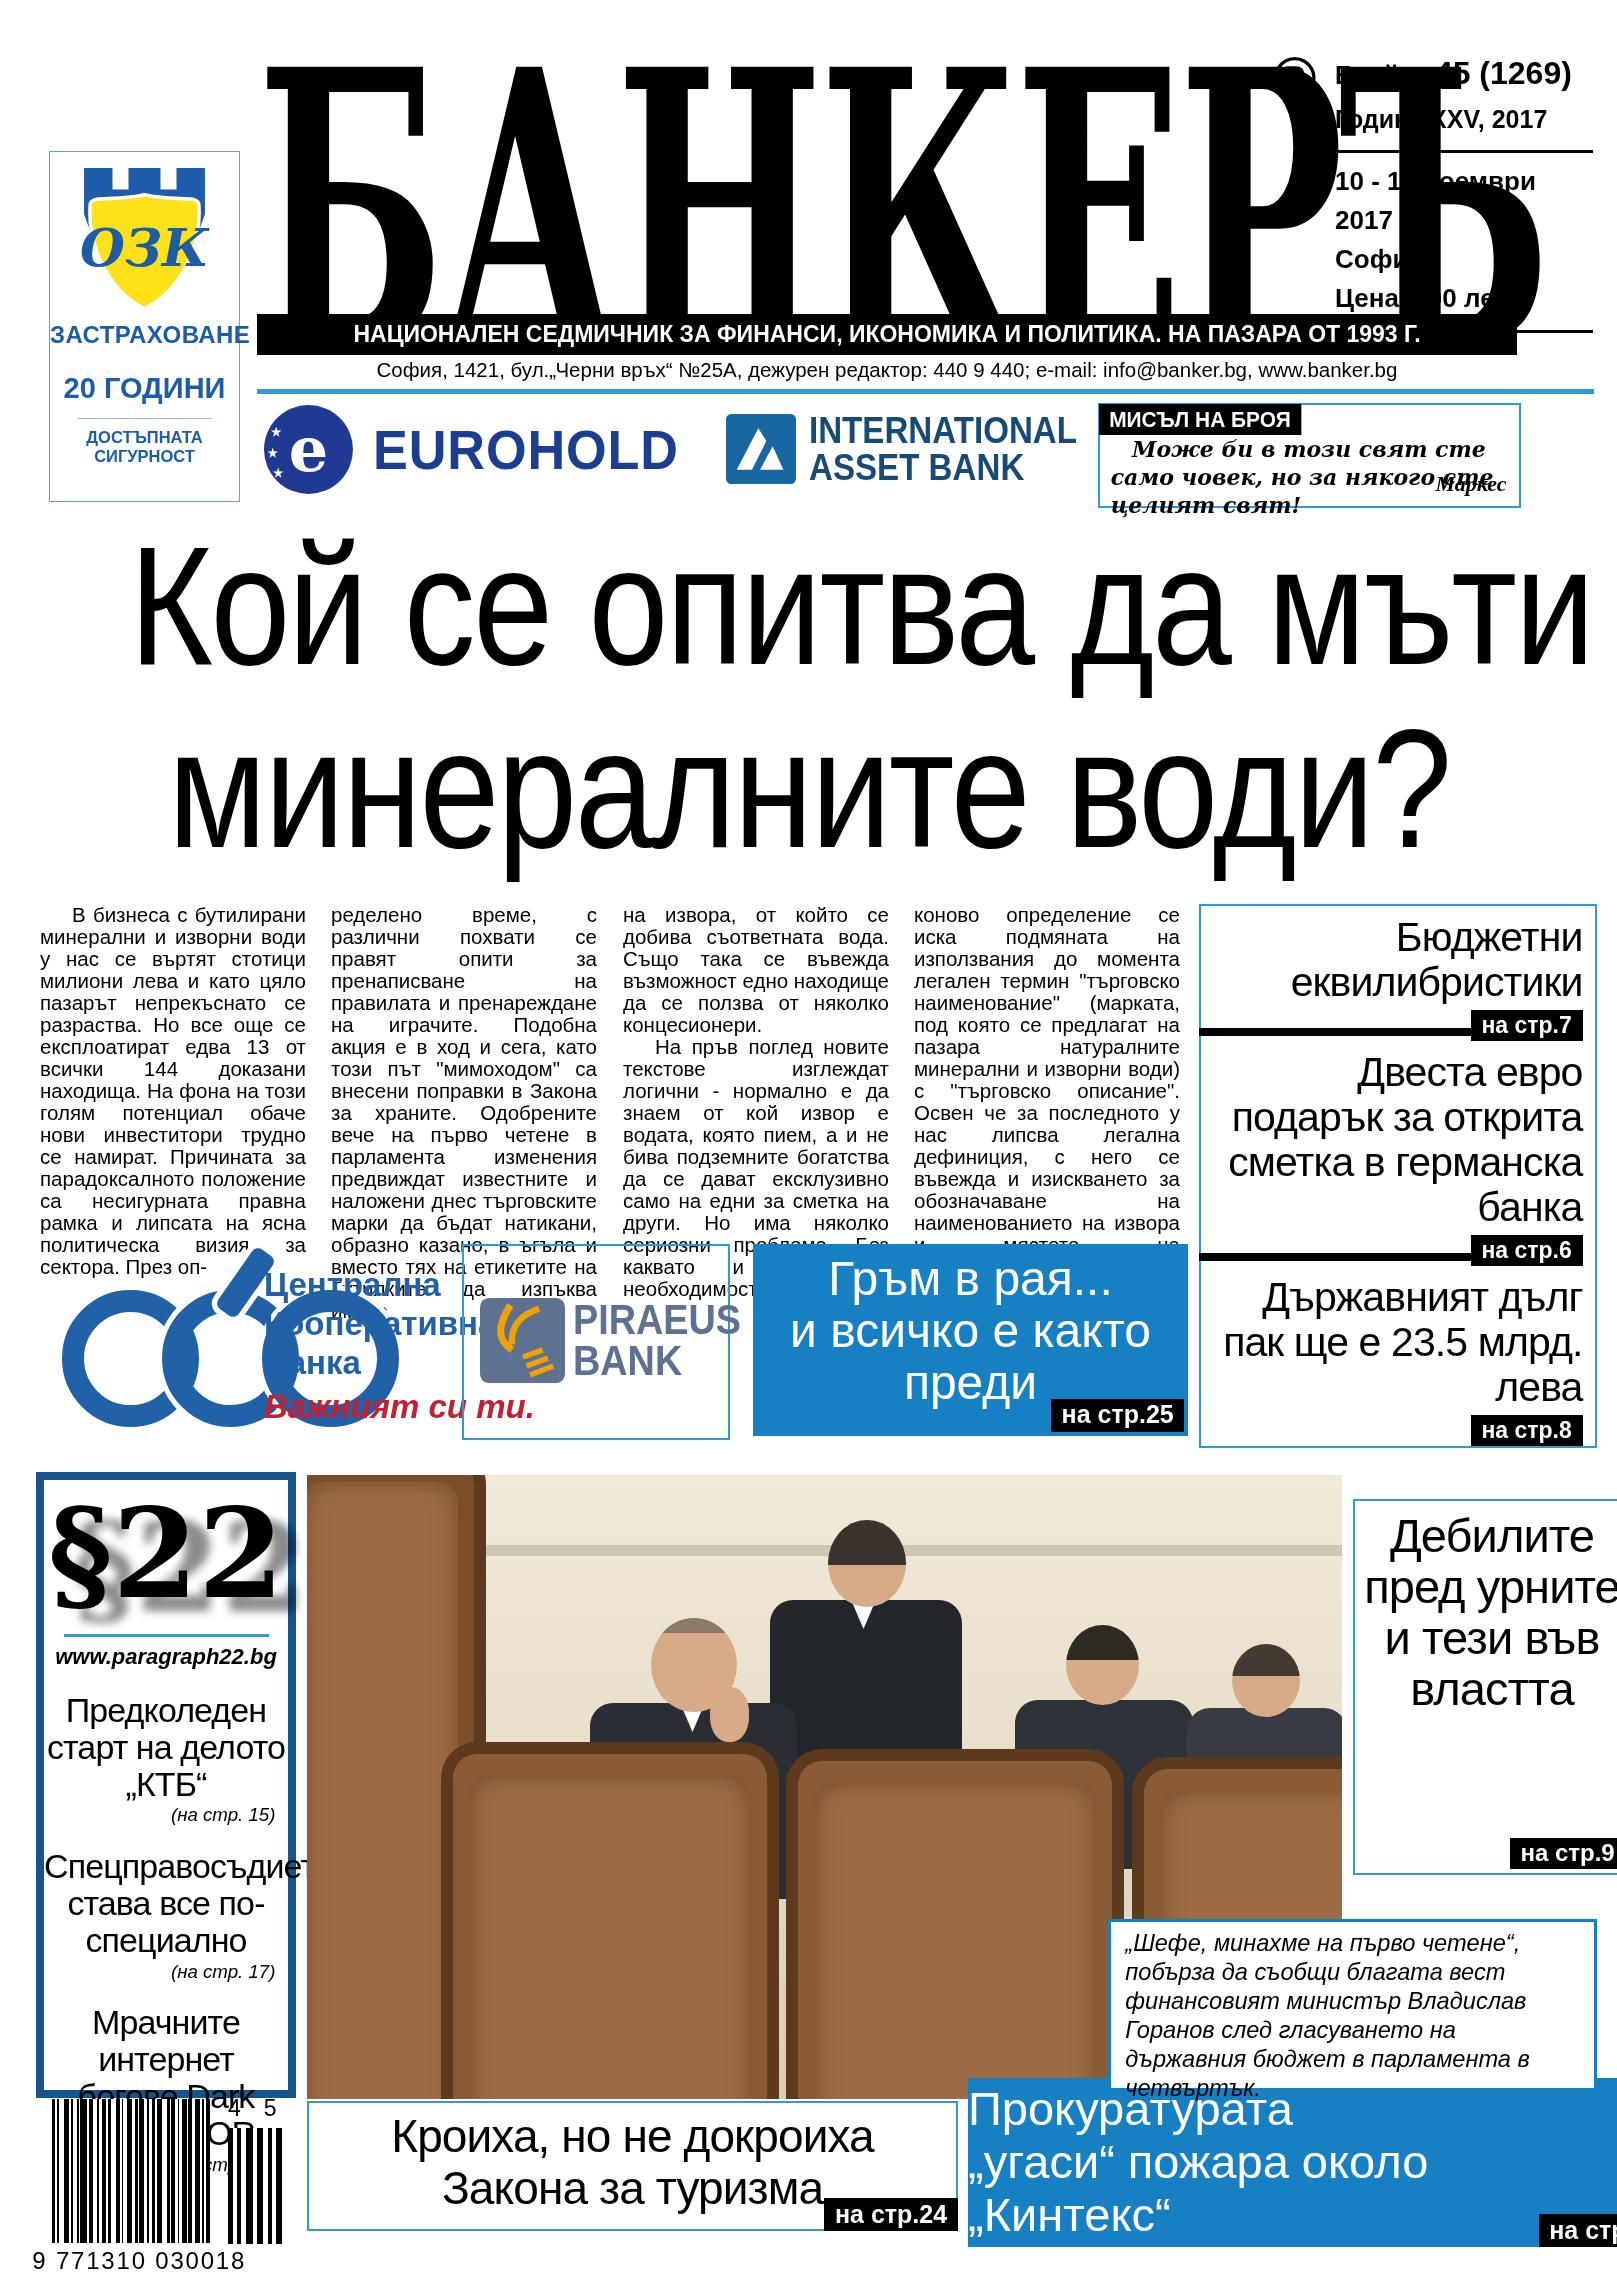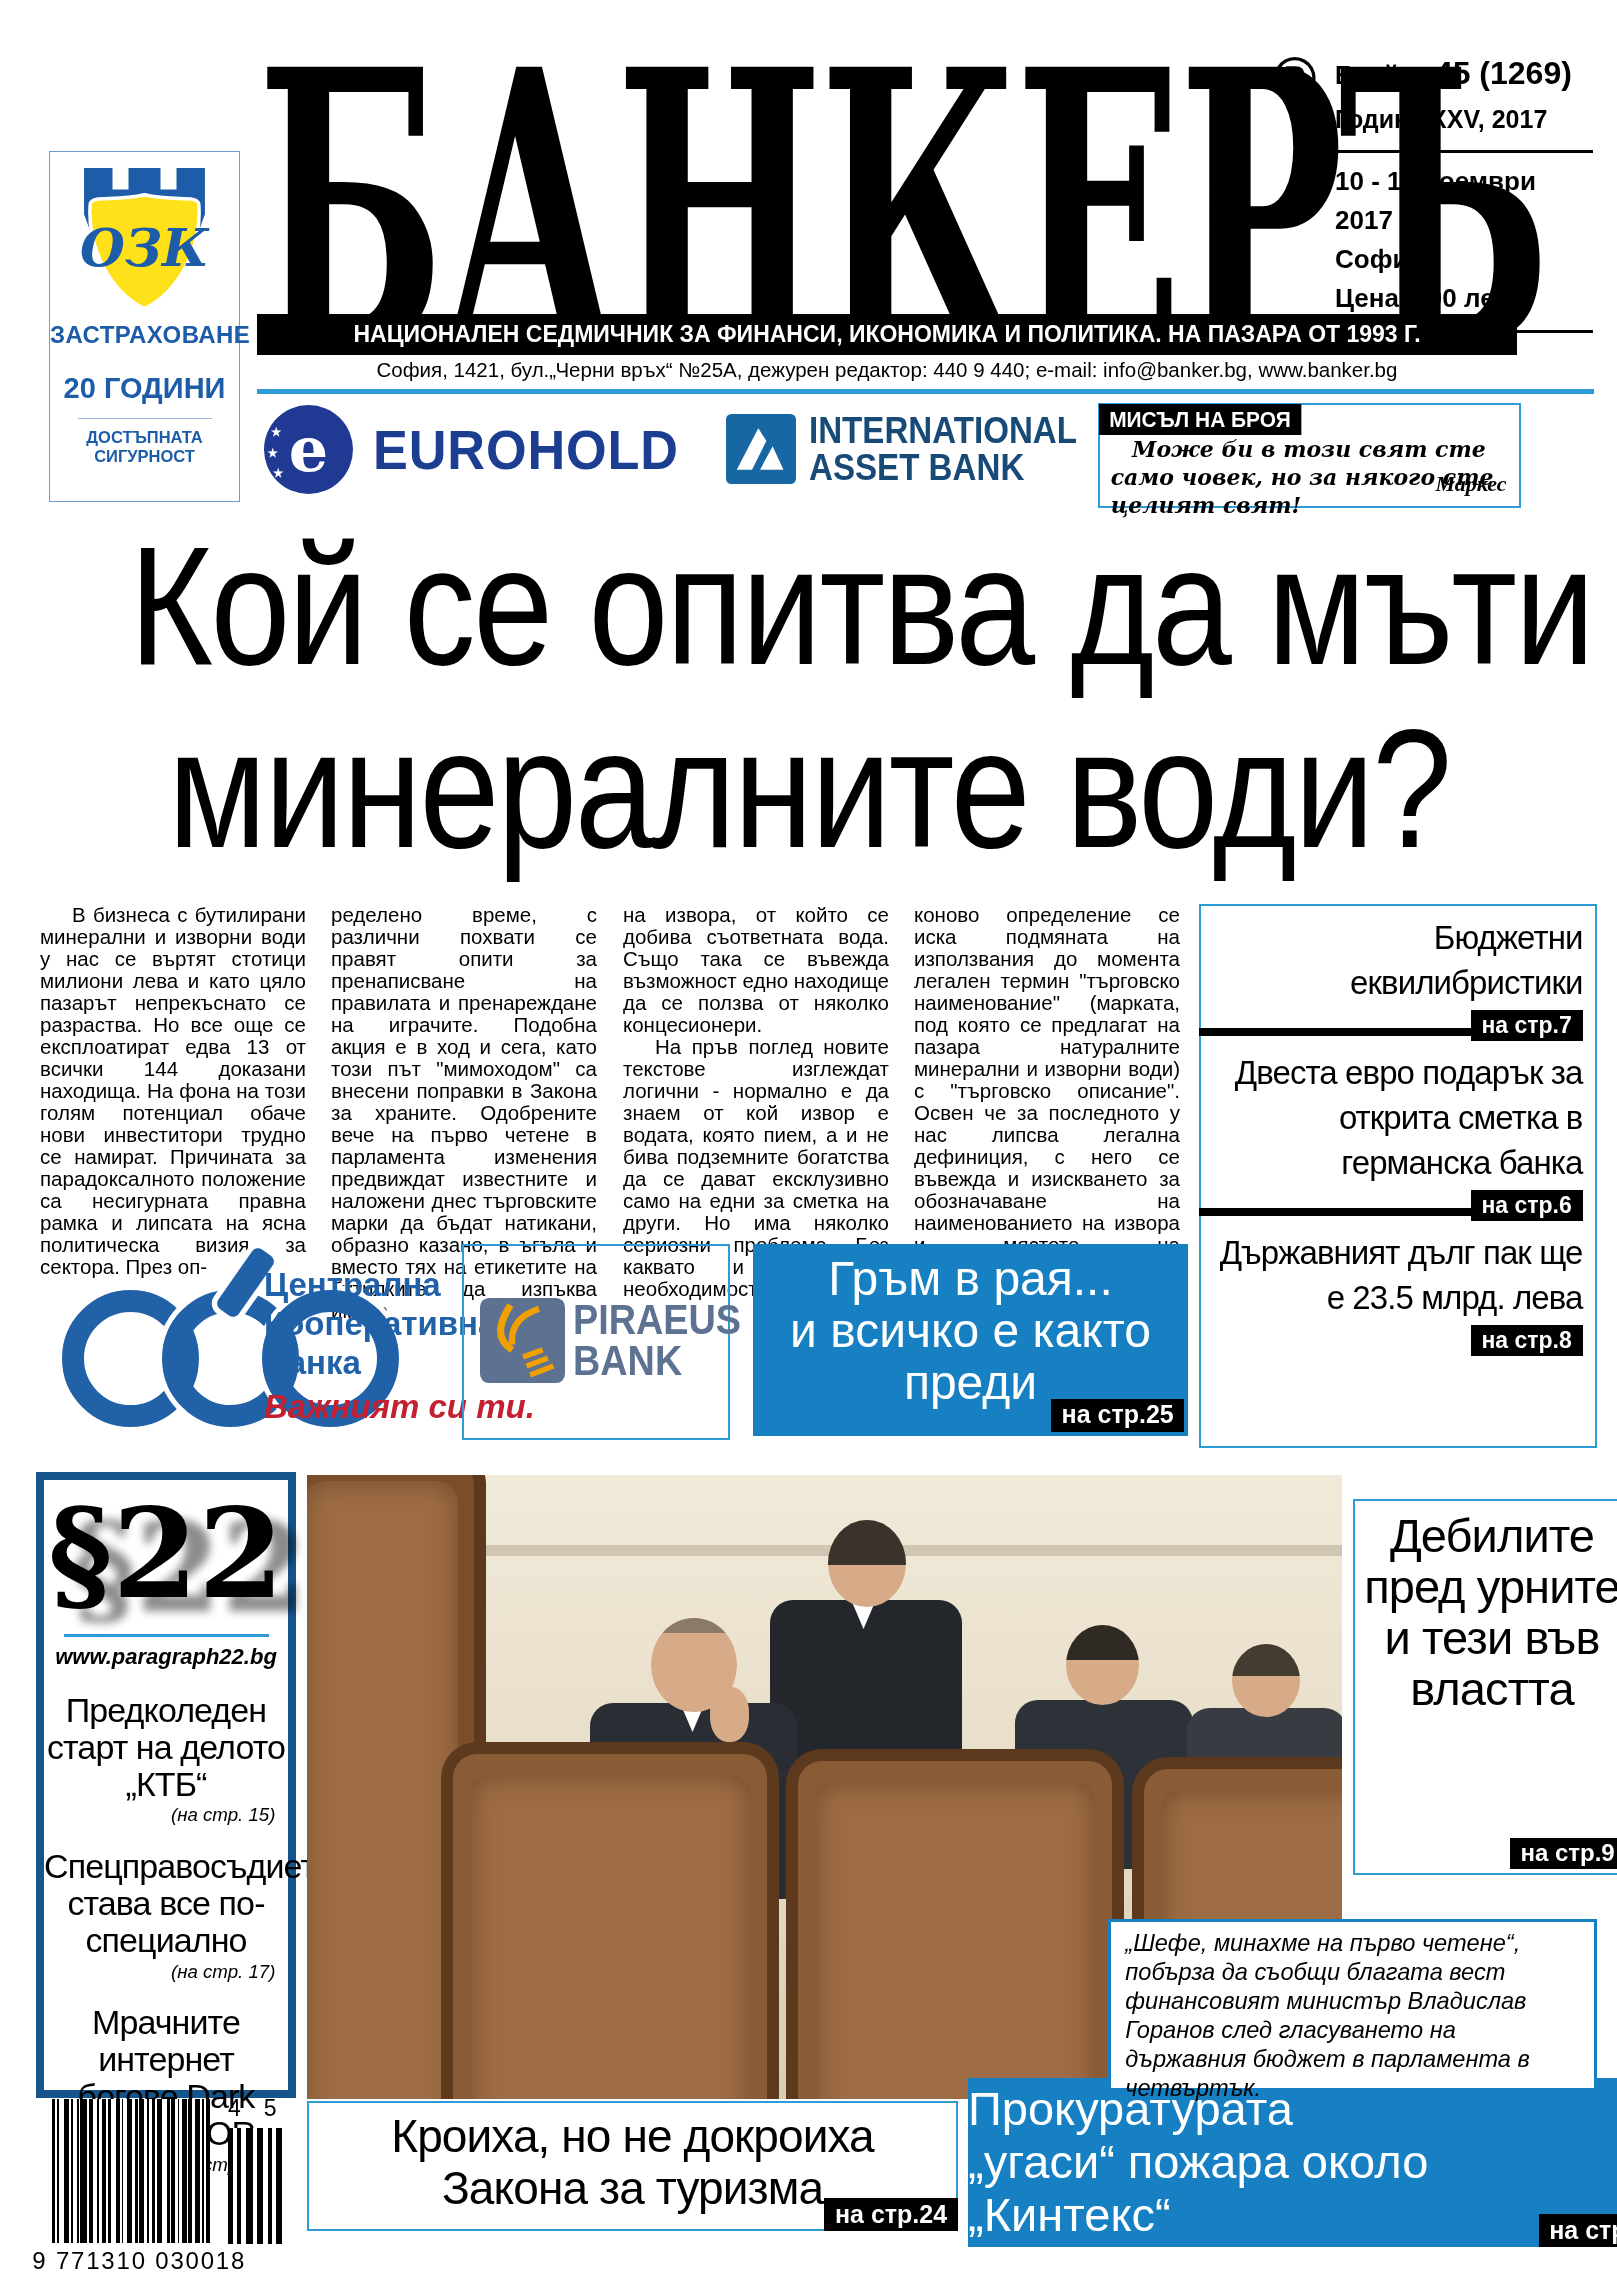--- a/index.html
+++ b/index.html
@@ -70,21 +70,21 @@
   .col p{margin:0;}
   .col p.ind{text-indent:32px;}
   #col1{left:40px;} #col2{left:331px;} #col3{left:623px;} #col4{left:914px;}
   .ptag{display:inline-block;background:#000;color:#fff;font-weight:bold;font-size:21.4px;
         padding:2.7px 10.7px;line-height:1.1;}
   #col4 .tagrow{text-align:right;margin-top:7.1px;}
 
   
   #sidebar{left:1199px;top:904px;width:398px;height:544px;border:2.7px solid #2e9bd6;
            padding:9px 12.5px;box-sizing:border-box;}
-  .sb-title{font-size:33px;line-height:45px;text-align:right;letter-spacing:-0.9px;}
+  .sb-title{font-size:41px;line-height:45px;text-align:right;letter-spacing:-0.9px;}
   .sb-row{display:flex;align-items:flex-end;margin:5.3px 0 9px -15px;}
   .sb-rule{flex:1;height:8px;background:#000;margin-bottom:4.5px;}
   .sb-row .ptag{font-size:23px;}
   .sb-row.last{justify-content:flex-end;margin-left:0;}
 
   
   #ccb-rings{left:62px;top:1290px;display:flex;}
   .ccb-ring{width:93px;height:93px;border:22px solid #2161a8;border-radius:50%;
             background:transparent;box-shadow:0 0 0 5.3px #fff;}
   .ccb-ring+.ccb-ring{margin-left:-37px;}

